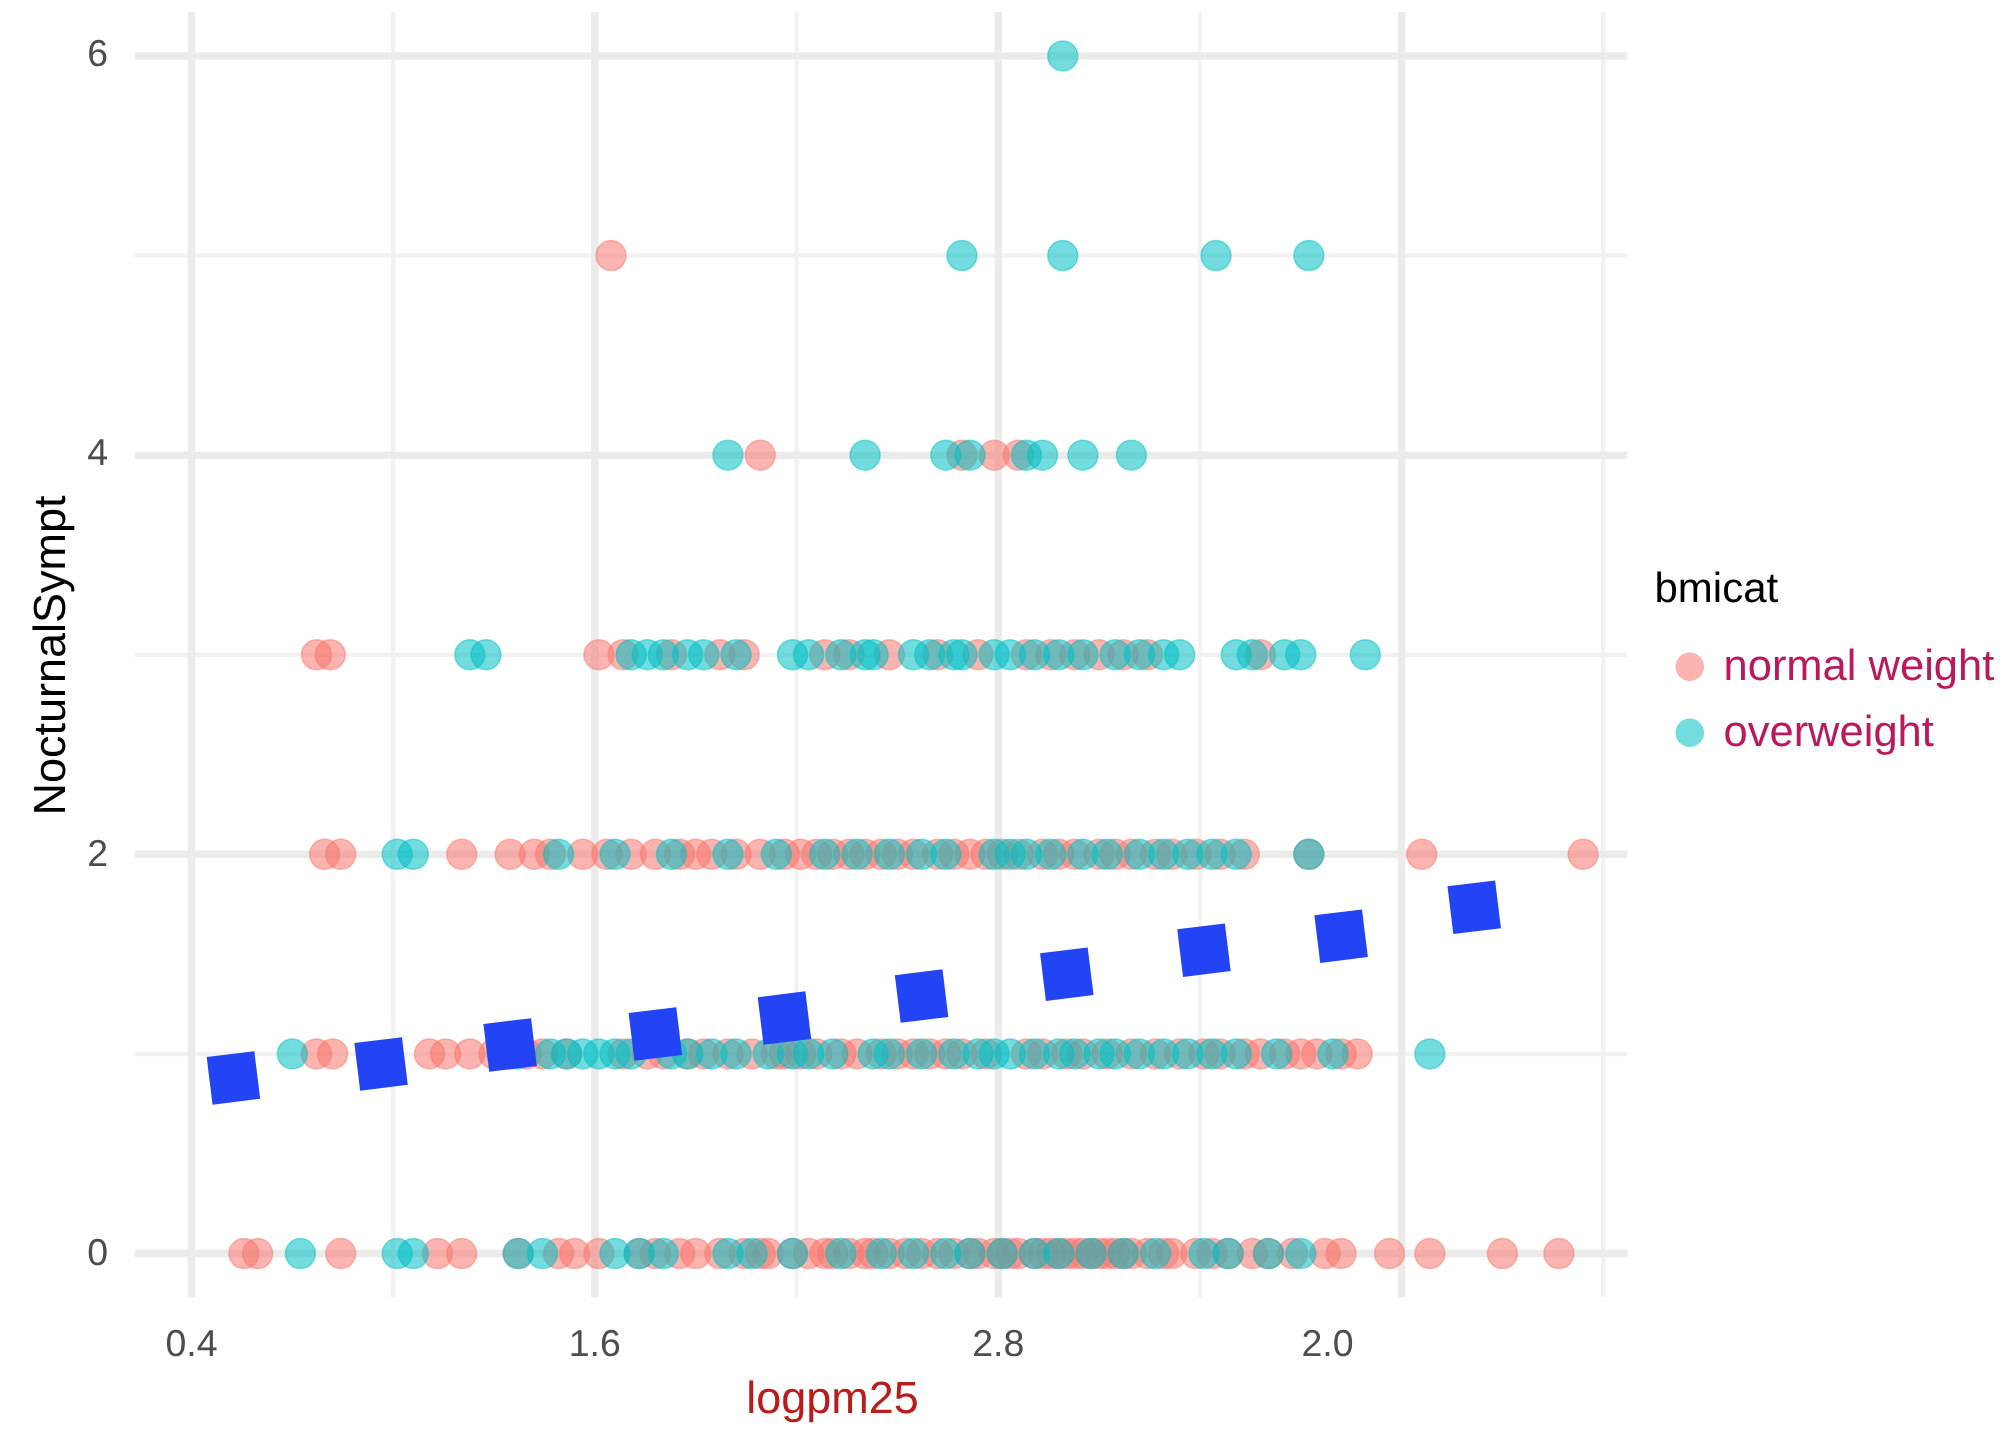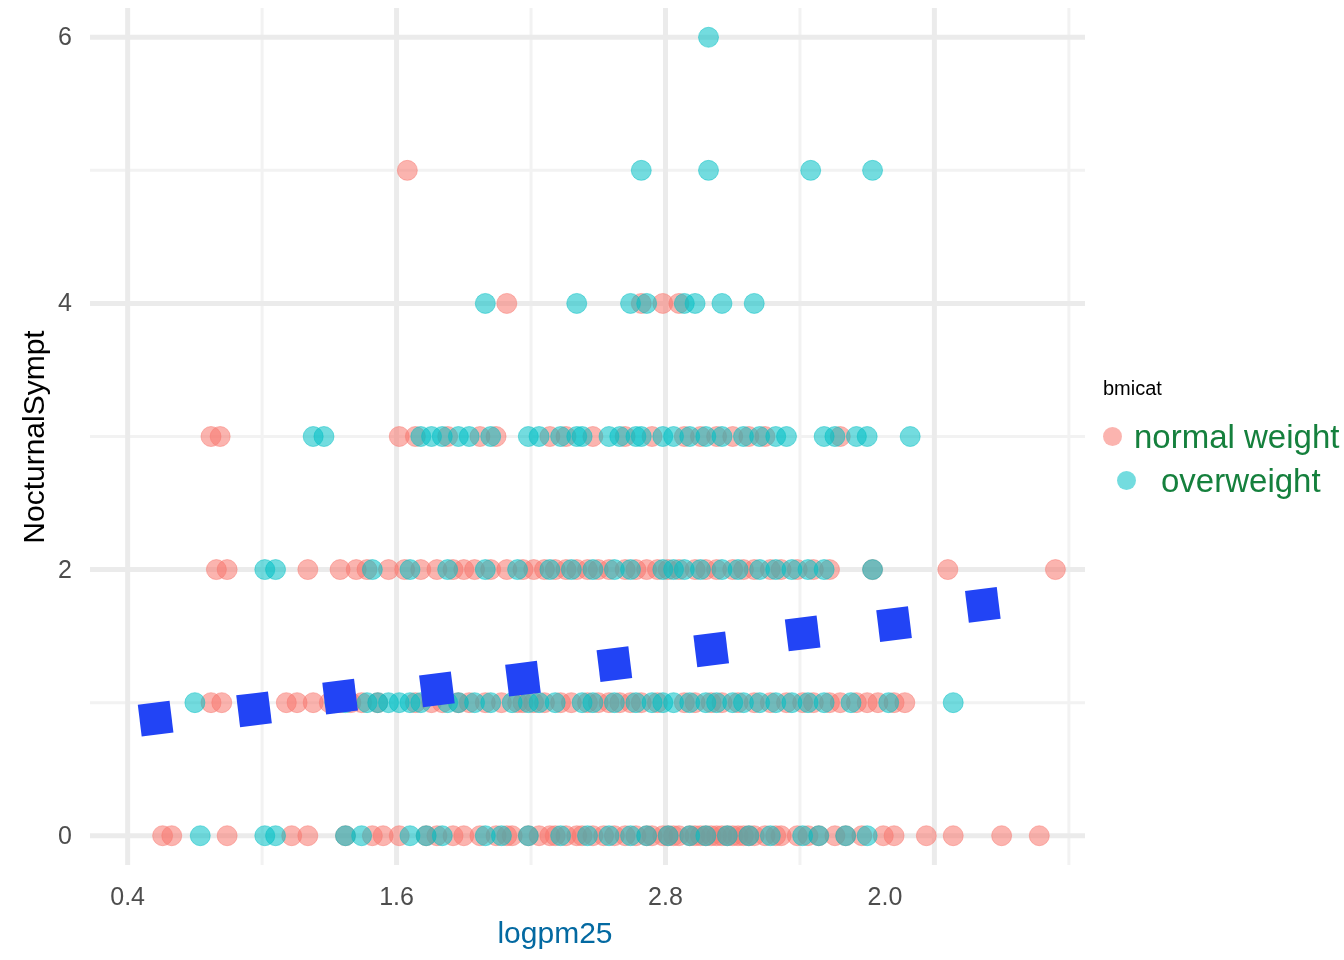--- a/index.html
+++ b/index.html
@@ -59,42 +59,42 @@
   }
 
   
   #x-axis-title {
     position: absolute;
     left: 0;
     top: 916px;
     width: 1110px;
     text-align: center;
     font-size: 30px;
-    color: #0369a1;
+    color: #b91c1c;
   }
   #y-axis-title {
     position: absolute;
     left: -136px;
     top: 420px;
     width: 340px;
     text-align: center;
     font-size: 30px;
     color: #000000;
     transform: rotate(-90deg);
   }
 
   
   #legend {
     position: absolute;
     left: 1103px;
     top: 378px;
     width: 235px;
   }
   #legend-title {
-    font-size: 20px;
+    font-size: 28px;
     color: #000000;
     margin: 0 0 16px 0;
     line-height: 1;
   }
   .legend-item {
     display: flex;
     align-items: center;
     height: 44px;
   }
   .legend-key {
@@ -103,24 +103,23 @@
     justify-content: center;
     align-items: center;
   }
   .legend-dot {
     width: 19px;
     height: 19px;
     border-radius: 50%;
     display: block;
   }
   .legend-label {
-    font-size: 33px;
-    color: #15803d;
+    font-size: 29px;
+    color: #be185d;
     white-space: nowrap;
-    margin-left: 12px;
     line-height: 1;
   }
 </style>
 </head>
 <body>
 
 <div id="plot-root">
 
   <div id="panel">
     <svg id="panel-svg" width="995" height="857">

